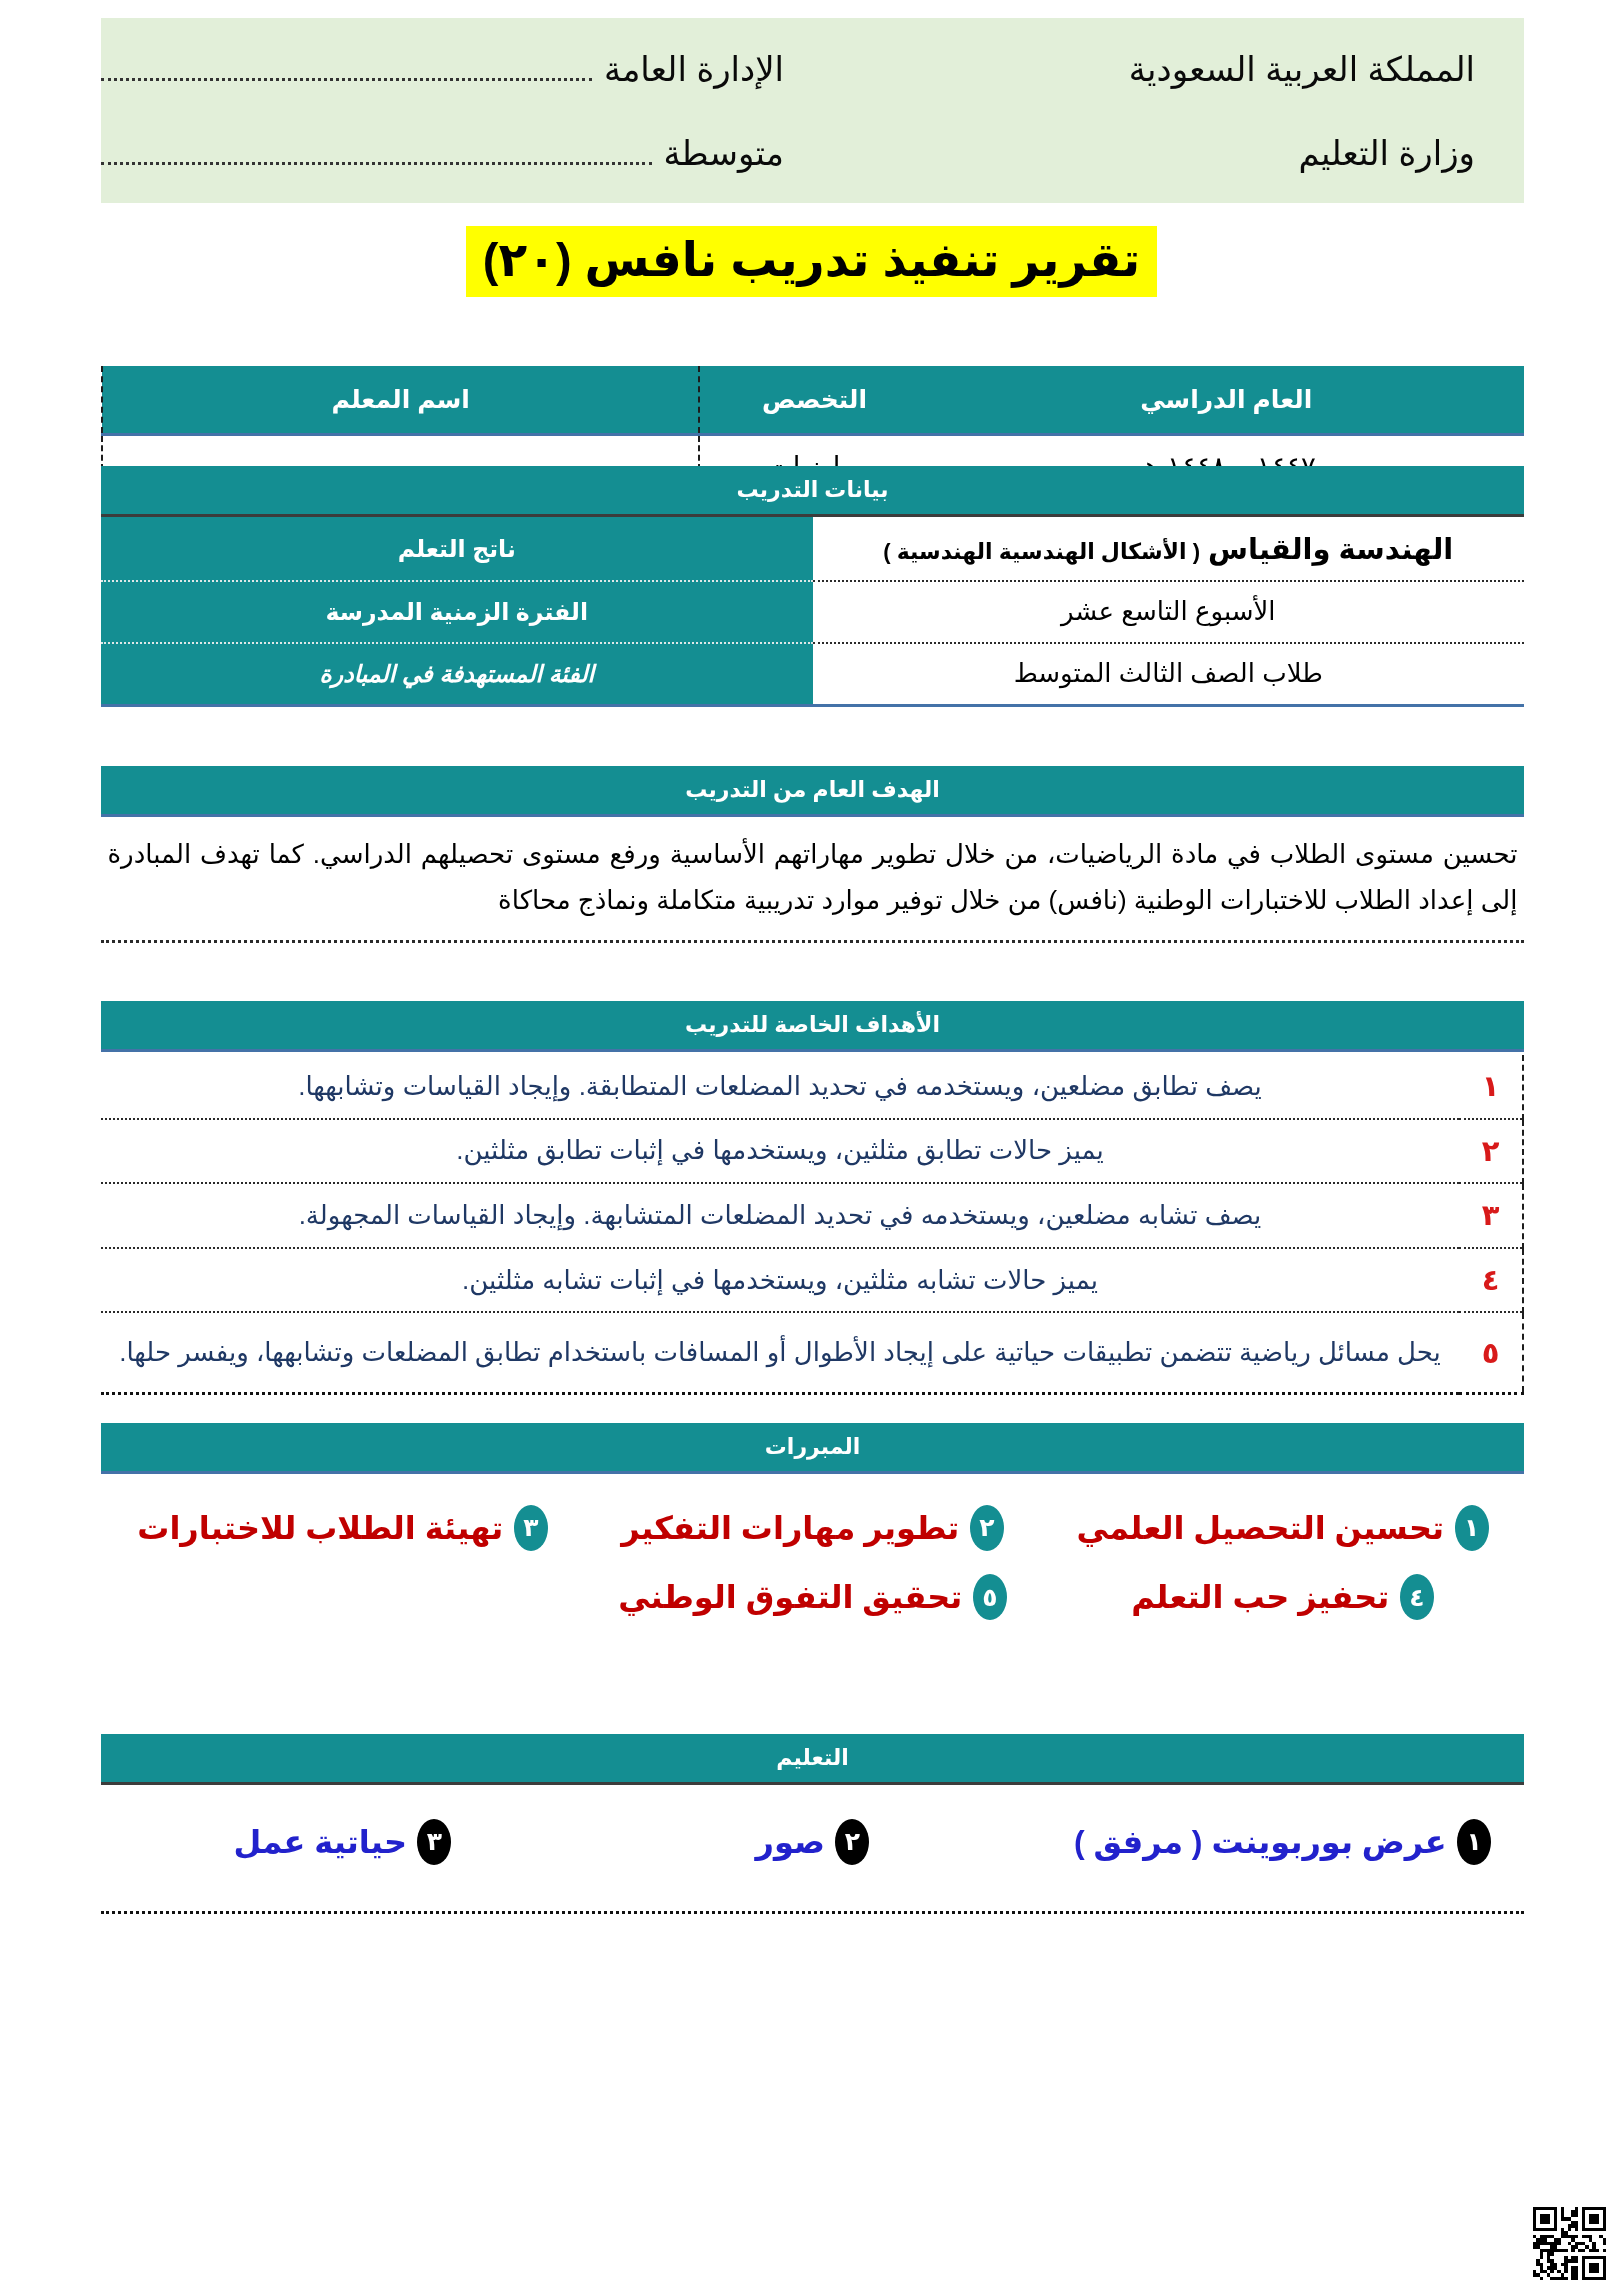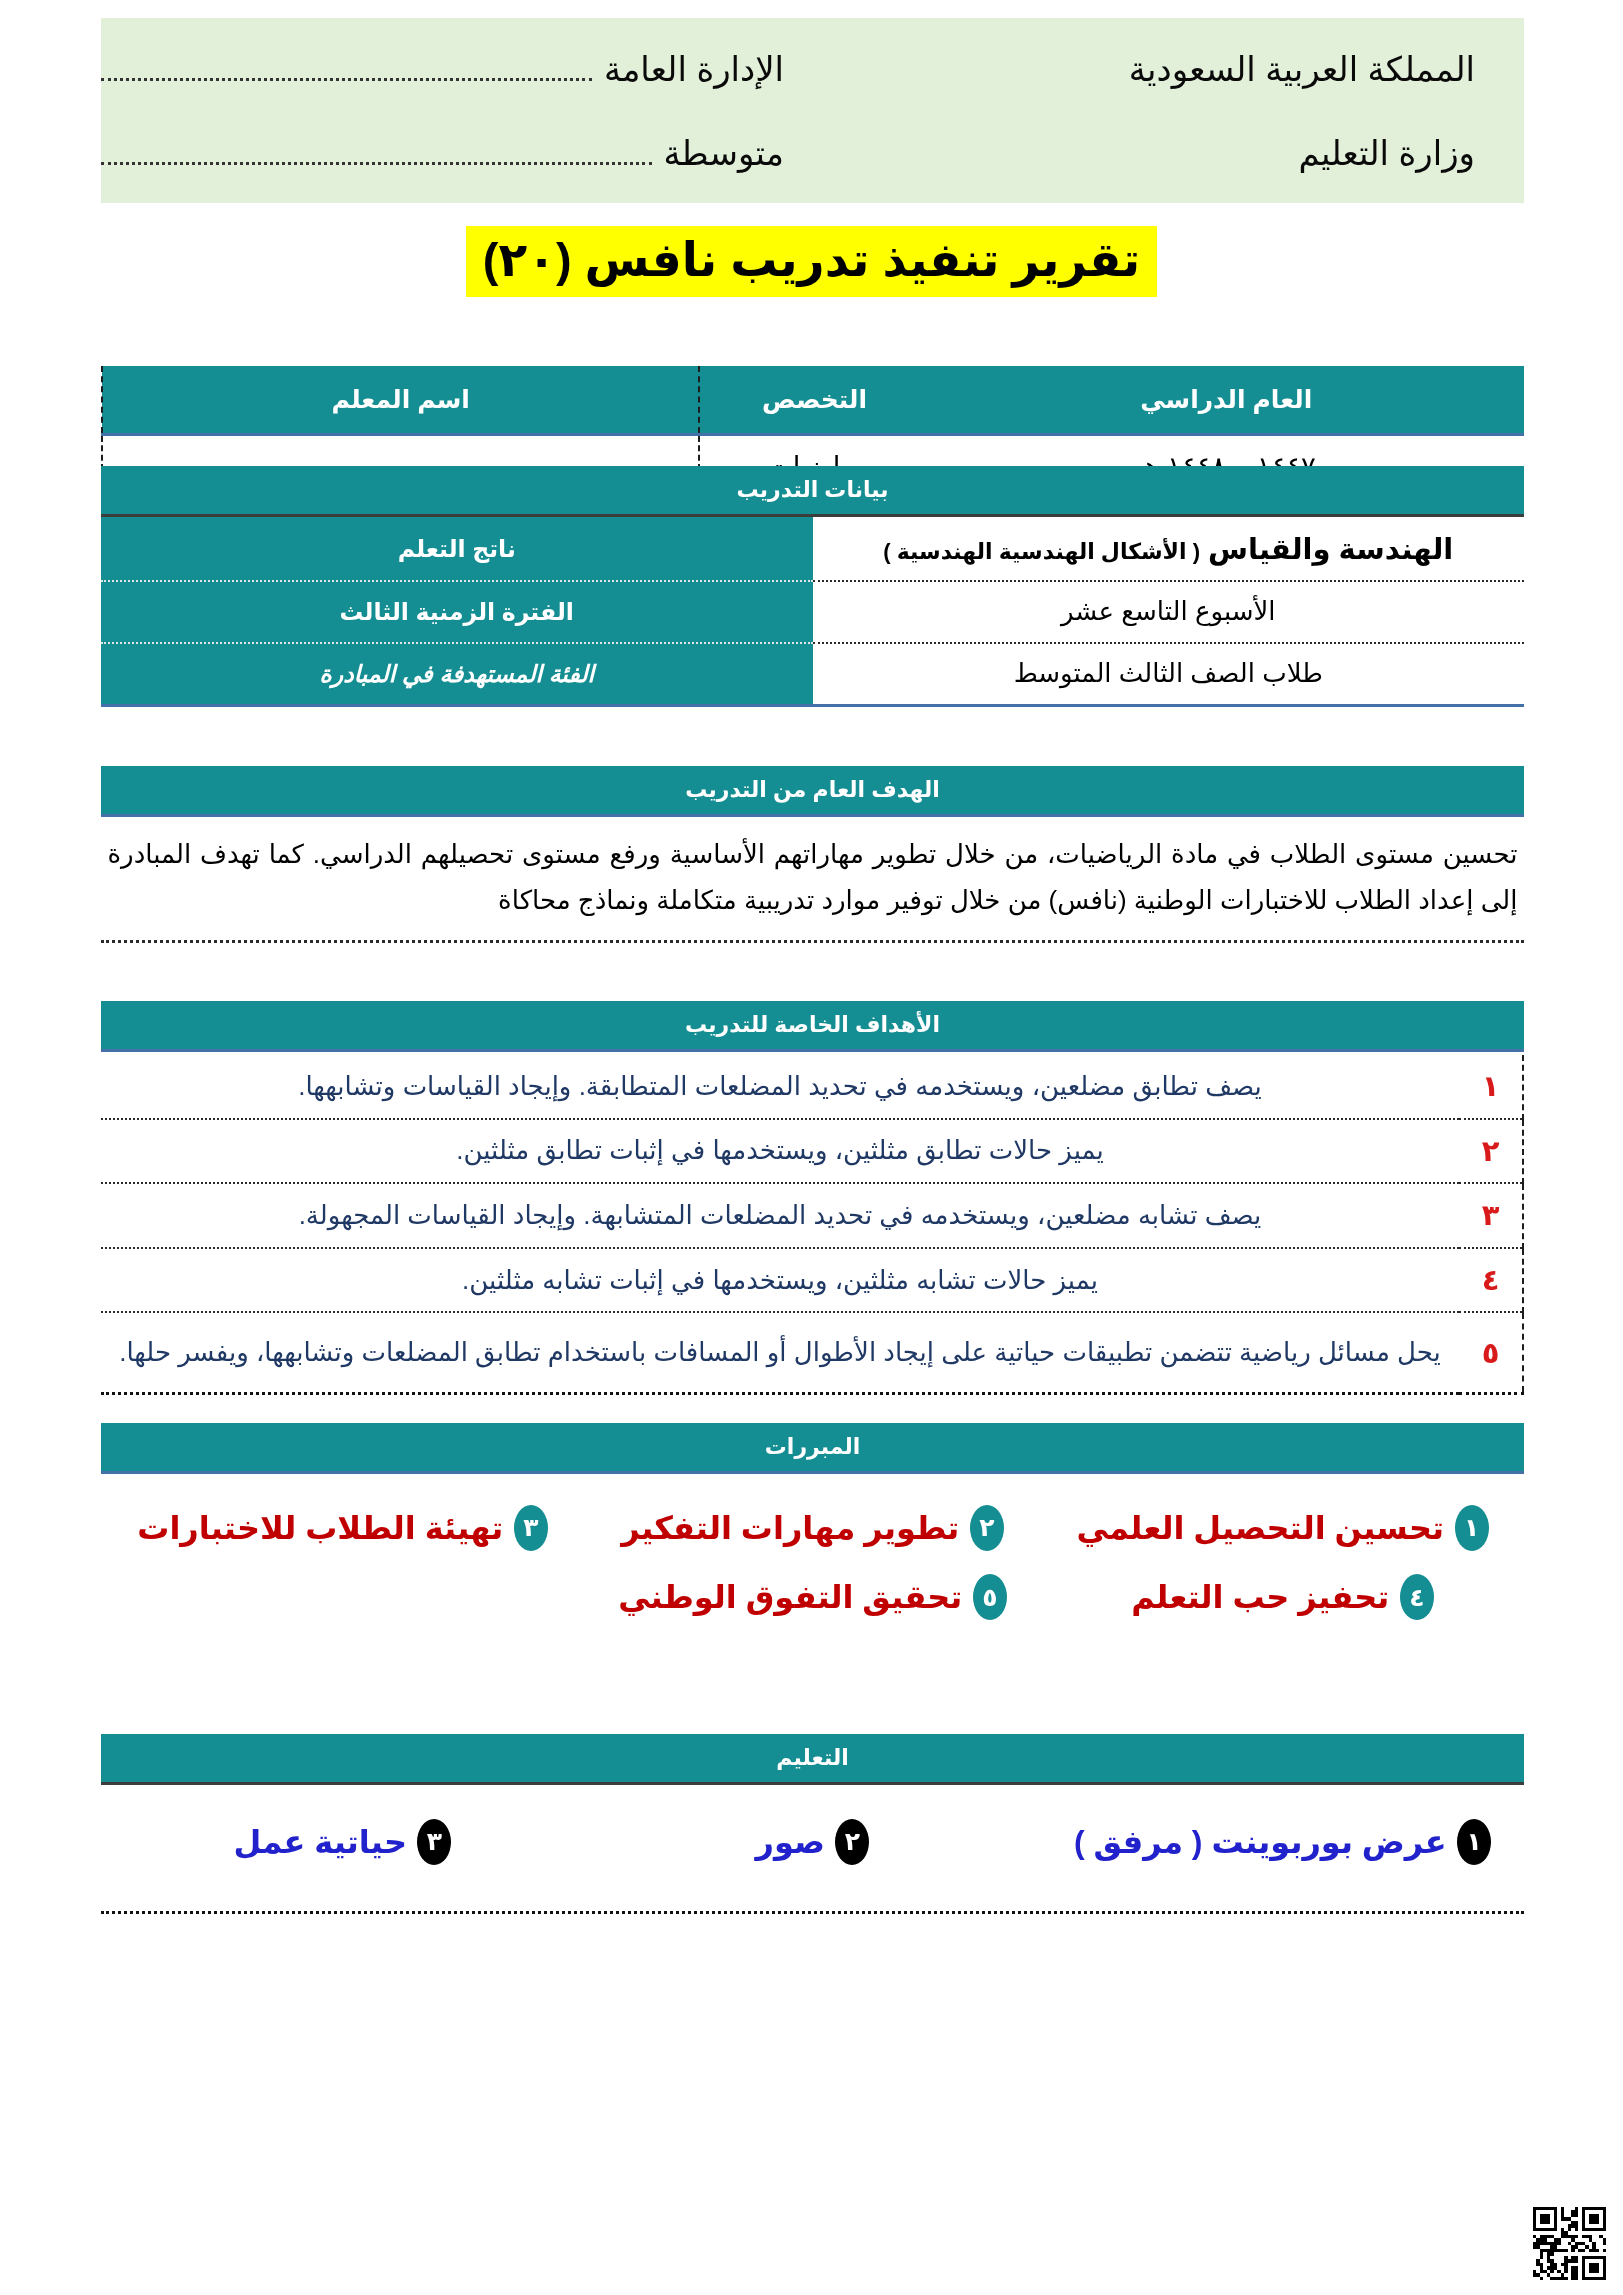--- a/index.html
+++ b/index.html
@@ -209,21 +209,21 @@
     </tr>
     <tr>
       <td class="dat strong">
         <span>الهندسة والقياس</span>
         <span class="paren">( الأشكال الهندسية الهندسية )</span>
       </td>
       <td class="lbl">ناتج التعلم</td>
     </tr>
     <tr>
       <td class="dat">الأسبوع التاسع عشر</td>
-      <td class="lbl">الفترة الزمنية الثالث</td>
+      <td class="lbl">الفترة الزمنية المدرسة</td>
     </tr>
     <tr>
       <td class="dat last">طلاب الصف الثالث المتوسط</td>
       <td class="lbl last">الفئة المستهدفة في المبادرة</td>
     </tr>
   </tbody>
     </table>
 
   <table class="tbl" style="top:766px;">
     <tbody>

